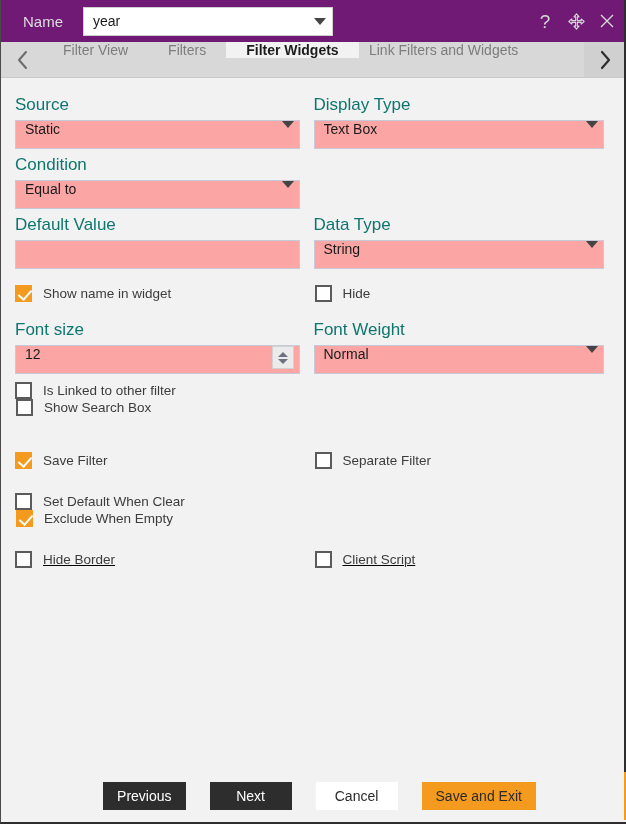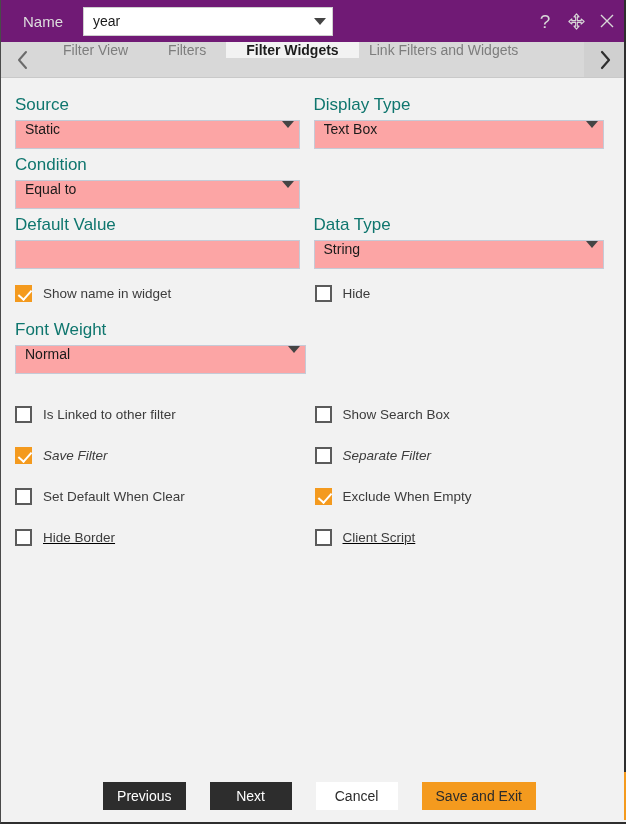--- a/index.html
+++ b/index.html
@@ -315,52 +315,62 @@
         <span class="cb on"></span>
         <span class="cb-label">Show name in widget</span>
       </div>
       <div class="check-cell indent">
         <span class="cb"></span>
         <span class="cb-label">Hide</span>
       </div>
     </div>
 
     <div class="row" style="margin-top:12px;">
+      <div class="col">
+        <div class="field-label">Font size</div>
+        <div class="text-box">
+          <span class="val">12</span>
+          <span class="spinner">
+            <span class="sp-up"></span>
+            <span class="sp-dn"></span>
+          </span>
+        </div>
+      </div>
       <div class="col right">
         <div class="field-label">Font Weight</div>
         <div class="select-box">
           <span class="val">Normal</span>
           <span class="caret"></span>
         </div>
       </div>
     </div>
 
-    <div class="check-row" style="margin-top:32px;">
+    <div class="check-row" style="margin-top:8px;flex-direction:column;">
       <div class="check-cell">
         <span class="cb"></span>
         <span class="cb-label">Is Linked to other filter</span>
       </div>
       <div class="check-cell indent">
         <span class="cb"></span>
         <span class="cb-label">Show Search Box</span>
       </div>
     </div>
 
-    <div class="check-row" style="margin-top:24px;font-style:italic;">
+    <div class="check-row" style="margin-top:36px;">
       <div class="check-cell">
         <span class="cb on"></span>
         <span class="cb-label">Save Filter</span>
       </div>
       <div class="check-cell indent">
         <span class="cb"></span>
         <span class="cb-label">Separate Filter</span>
       </div>
     </div>
 
-    <div class="check-row" style="margin-top:24px;">
+    <div class="check-row" style="margin-top:24px;flex-direction:column;">
       <div class="check-cell">
         <span class="cb"></span>
         <span class="cb-label">Set Default When Clear</span>
       </div>
       <div class="check-cell indent">
         <span class="cb on"></span>
         <span class="cb-label">Exclude When Empty</span>
       </div>
     </div>
 

